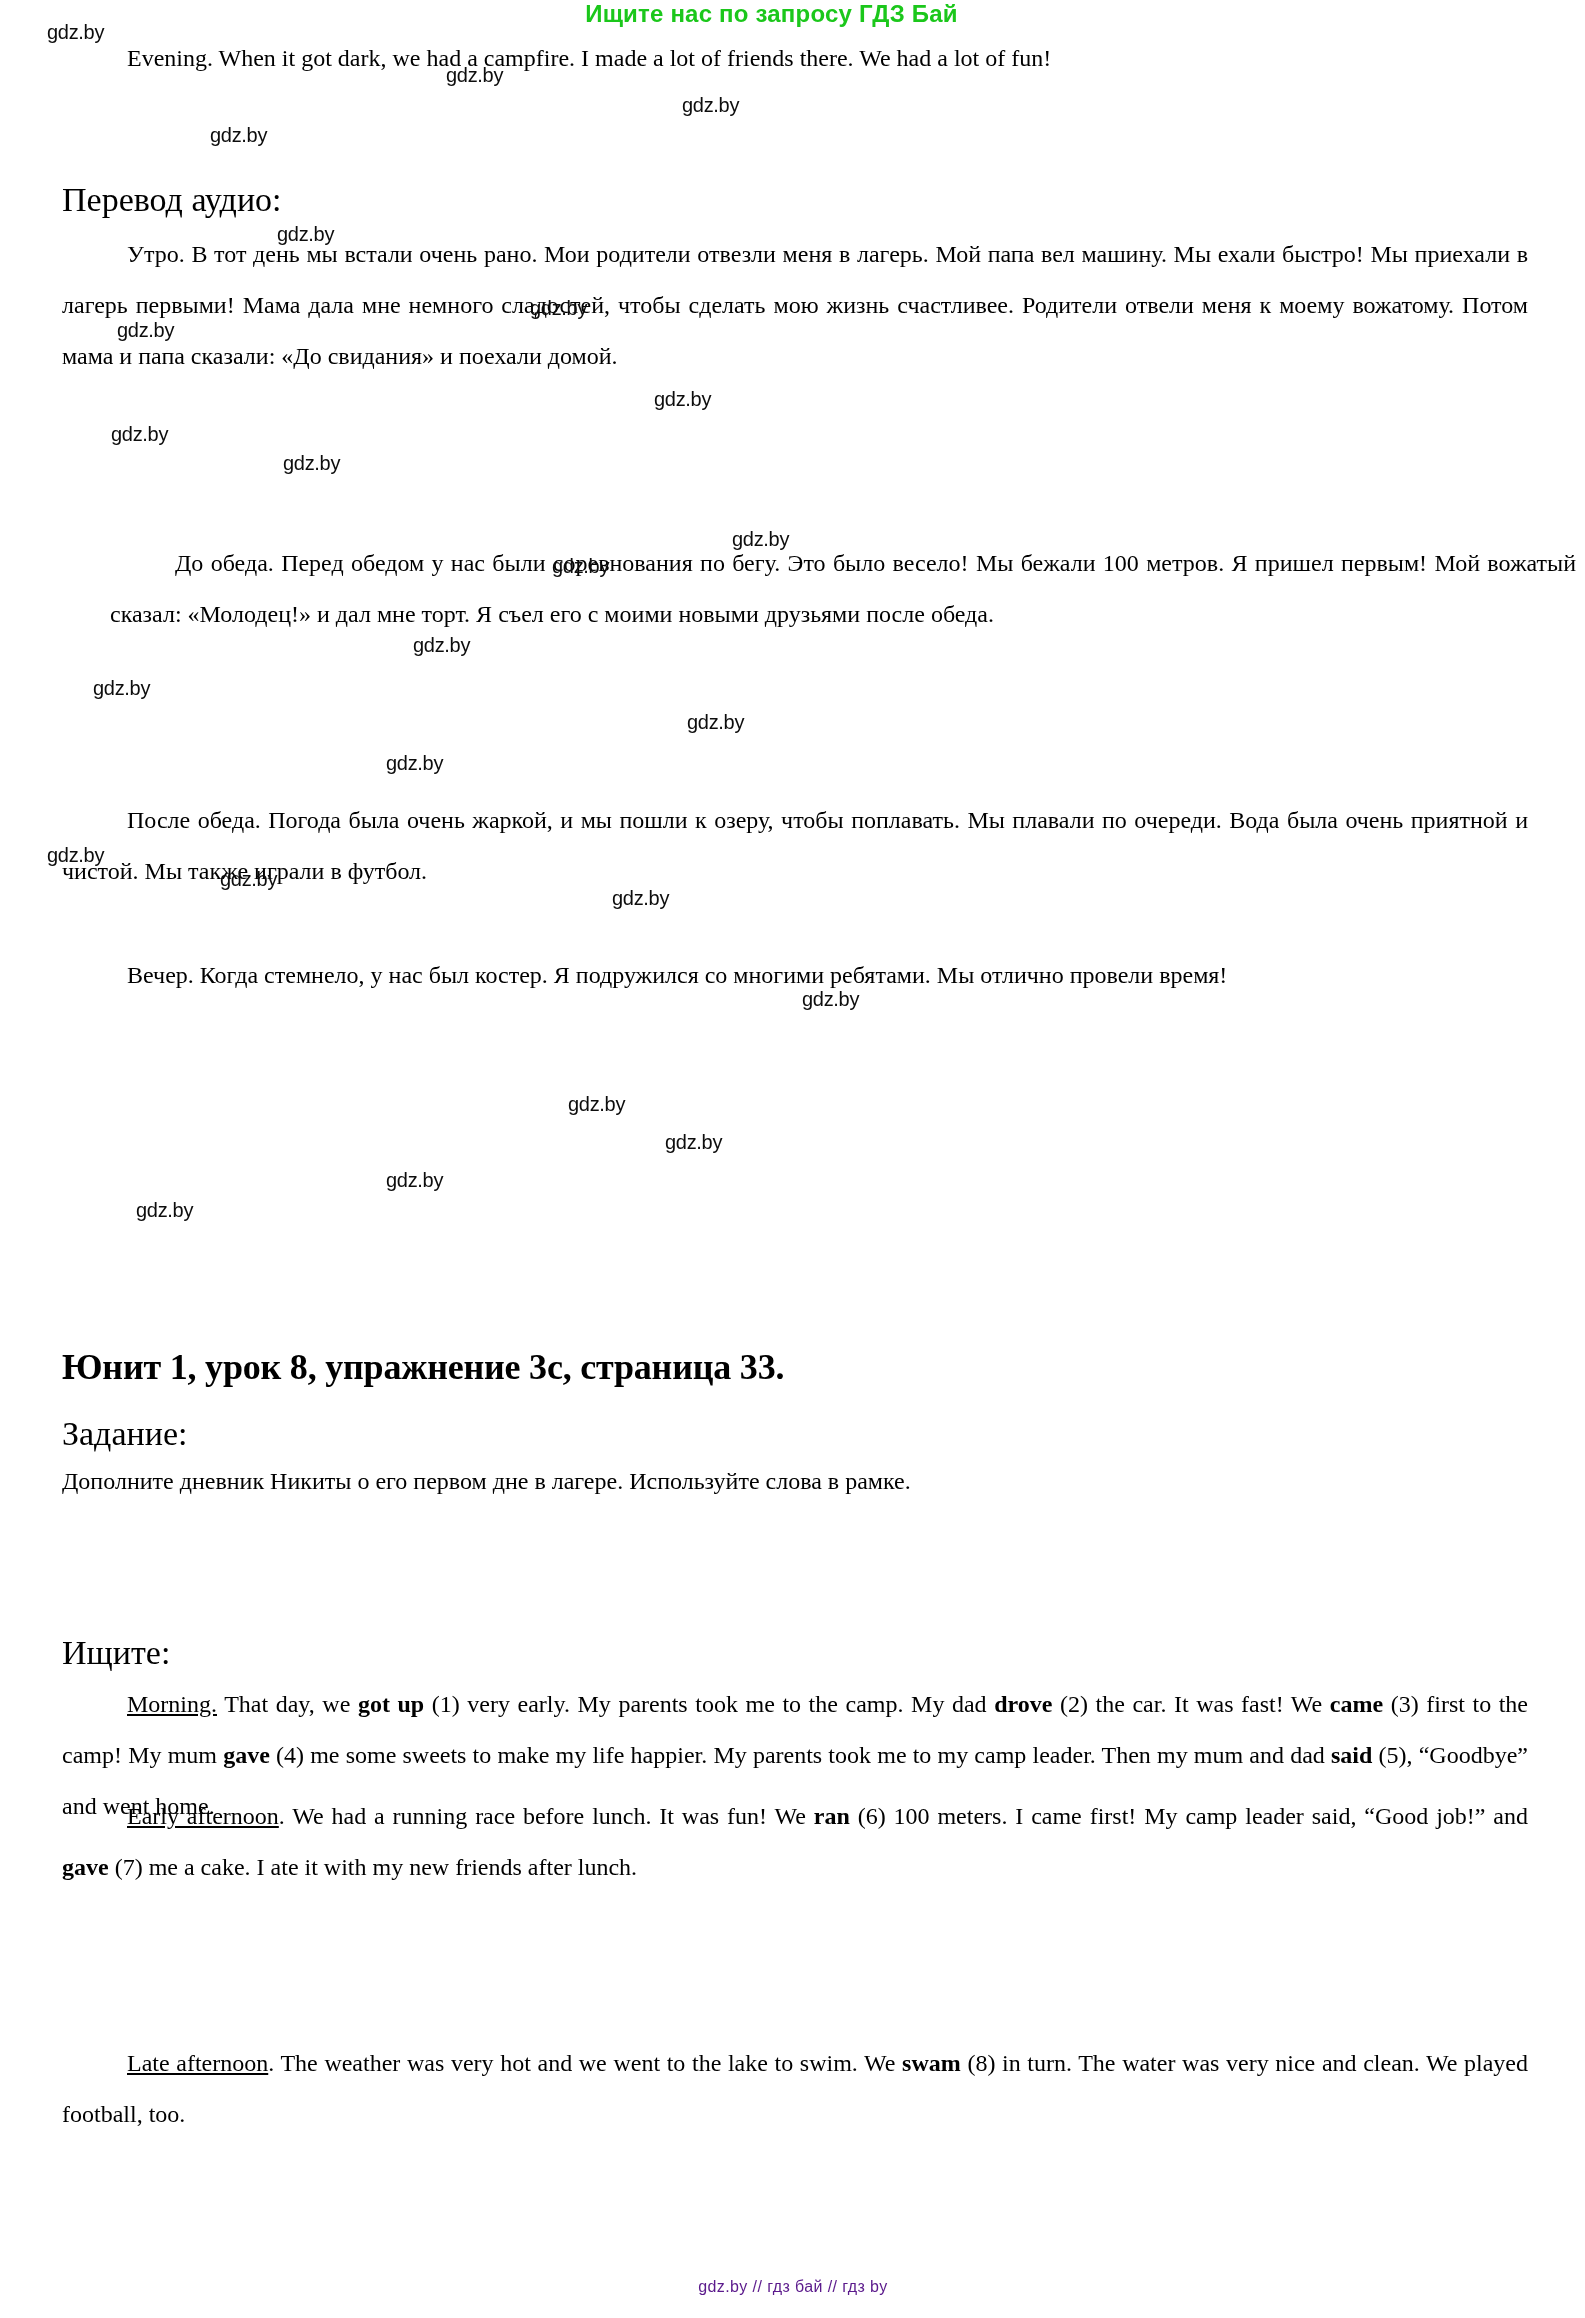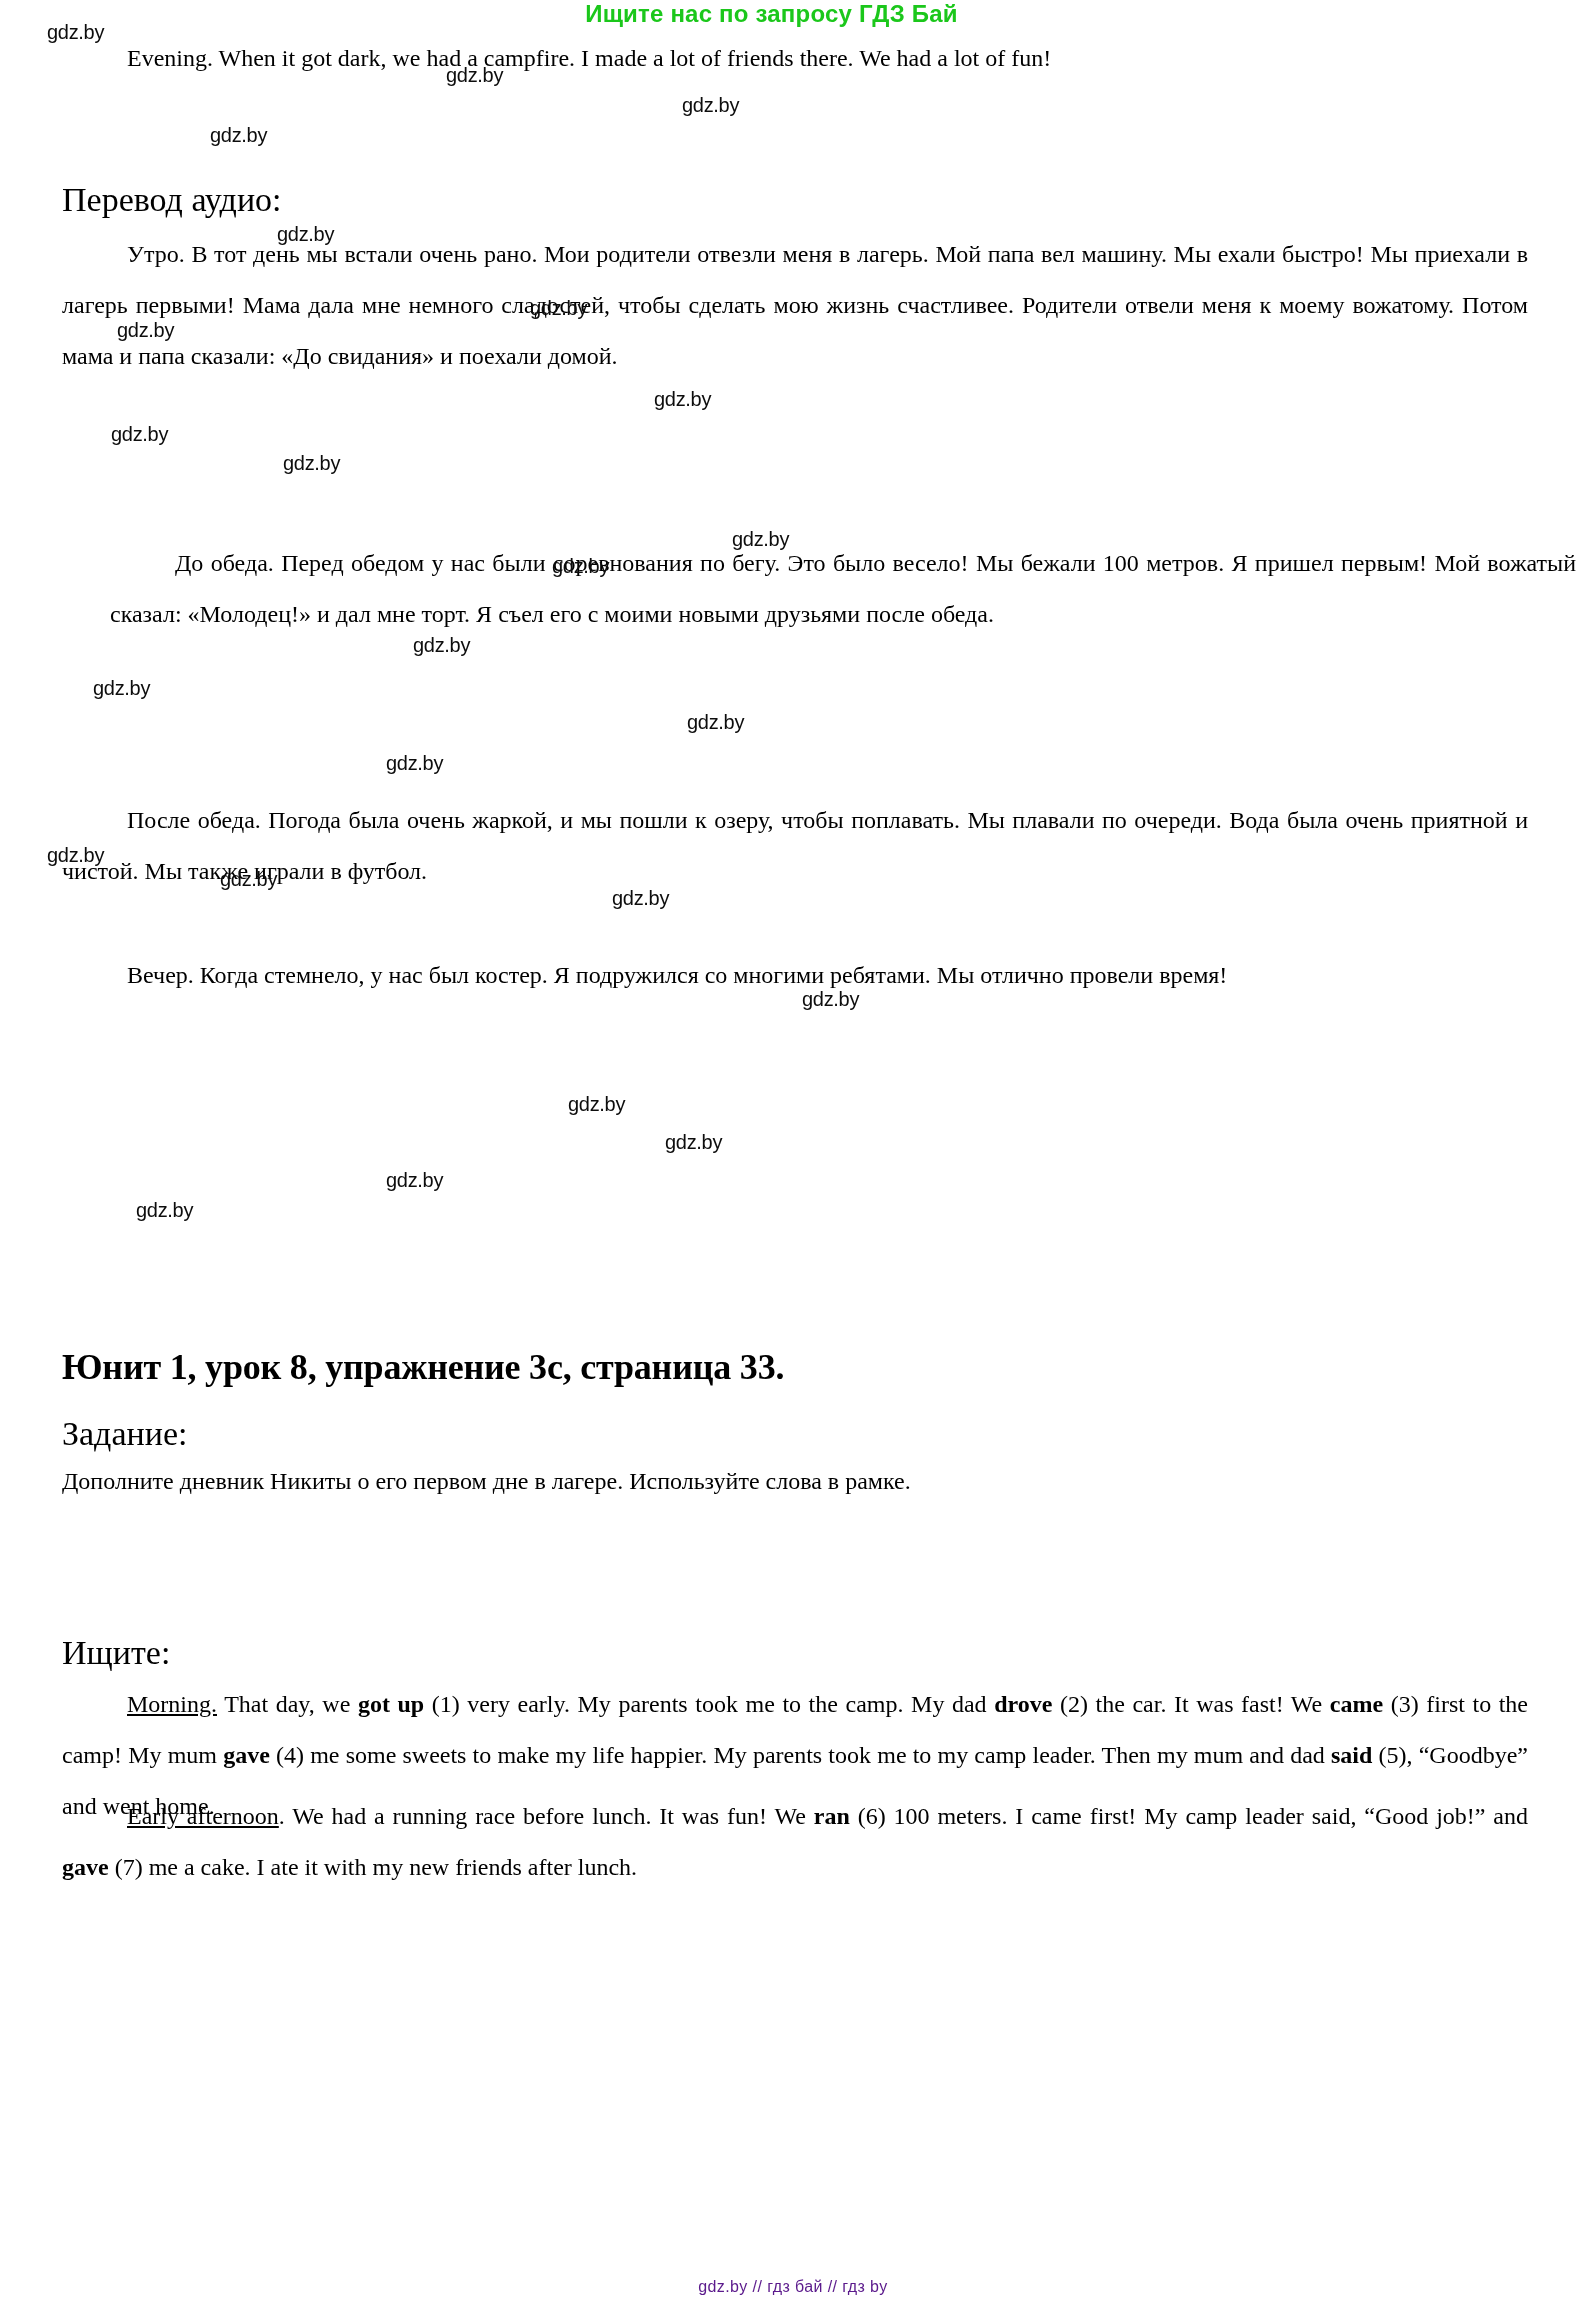--- a/index.html
+++ b/index.html
@@ -123,20 +123,21 @@
   <div class="label-line" style="top: 1410px; left: 0px;">Задание:</div>
 
   <div class="para noindent" style="top: 1456px;">Дополните дневник Никиты о его первом дне в лагере. Используйте слова в рамке.</div>
 
   <div class="label-line" style="top: 1629px; left: 0px;">Ищите:</div>
 
   <div class="para indent" style="top: 1679px;"><u class="sect">Morning.</u><span> That day, we </span><b class="kw">got up</b><span> (1) very early. My parents took me to the camp. My dad </span><b class="kw">drove</b><span> (2) the car. It was fast! We </span><b class="kw">came</b><span> (3) first to the camp! My mum </span><b class="kw">gave</b><span> (4) me some sweets to make my life happier. My parents took me to my camp leader. Then my mum and dad </span><b class="kw">said</b><span> (5), “Goodbye” and went home.</span></div>
 
   <div class="para indent" style="top: 1791px;"><u class="sect">Early afternoon</u><span>. We had a running race before lunch. It was fun! We </span><b class="kw">ran</b><span> (6) 100 meters. I came first! My camp leader said, “Good job!” and </span><b class="kw">gave</b><span> (7) me a cake. I ate it with my new friends after lunch.</span></div>
 
+  <div class="para indent" style="top: 2038px;"><u class="sect">Late afternoon</u><span>. The weather was very hot and we went to the lake to swim. We </span><b class="kw">swam</b><span> (8) in turn. The water was very nice and clean. We played football, too.</span></div>
 
 </div>
 
 <div id="watermark-layer">
     <div class="wm" style="left: 47px; top: 22px; color: rgb(13, 13, 13);">gdz.by</div>
     <div class="wm" style="left: 446px; top: 65px; color: rgb(13, 13, 13);">gdz.by</div>
     <div class="wm" style="left: 682px; top: 95px; color: rgb(13, 13, 13);">gdz.by</div>
     <div class="wm" style="left: 210px; top: 125px; color: rgb(13, 13, 13);">gdz.by</div>
     <div class="wm" style="left: 277px; top: 224px; color: rgb(13, 13, 13);">gdz.by</div>
     <div class="wm" style="left: 530px; top: 298px; color: rgb(13, 13, 13);">gdz.by</div>

